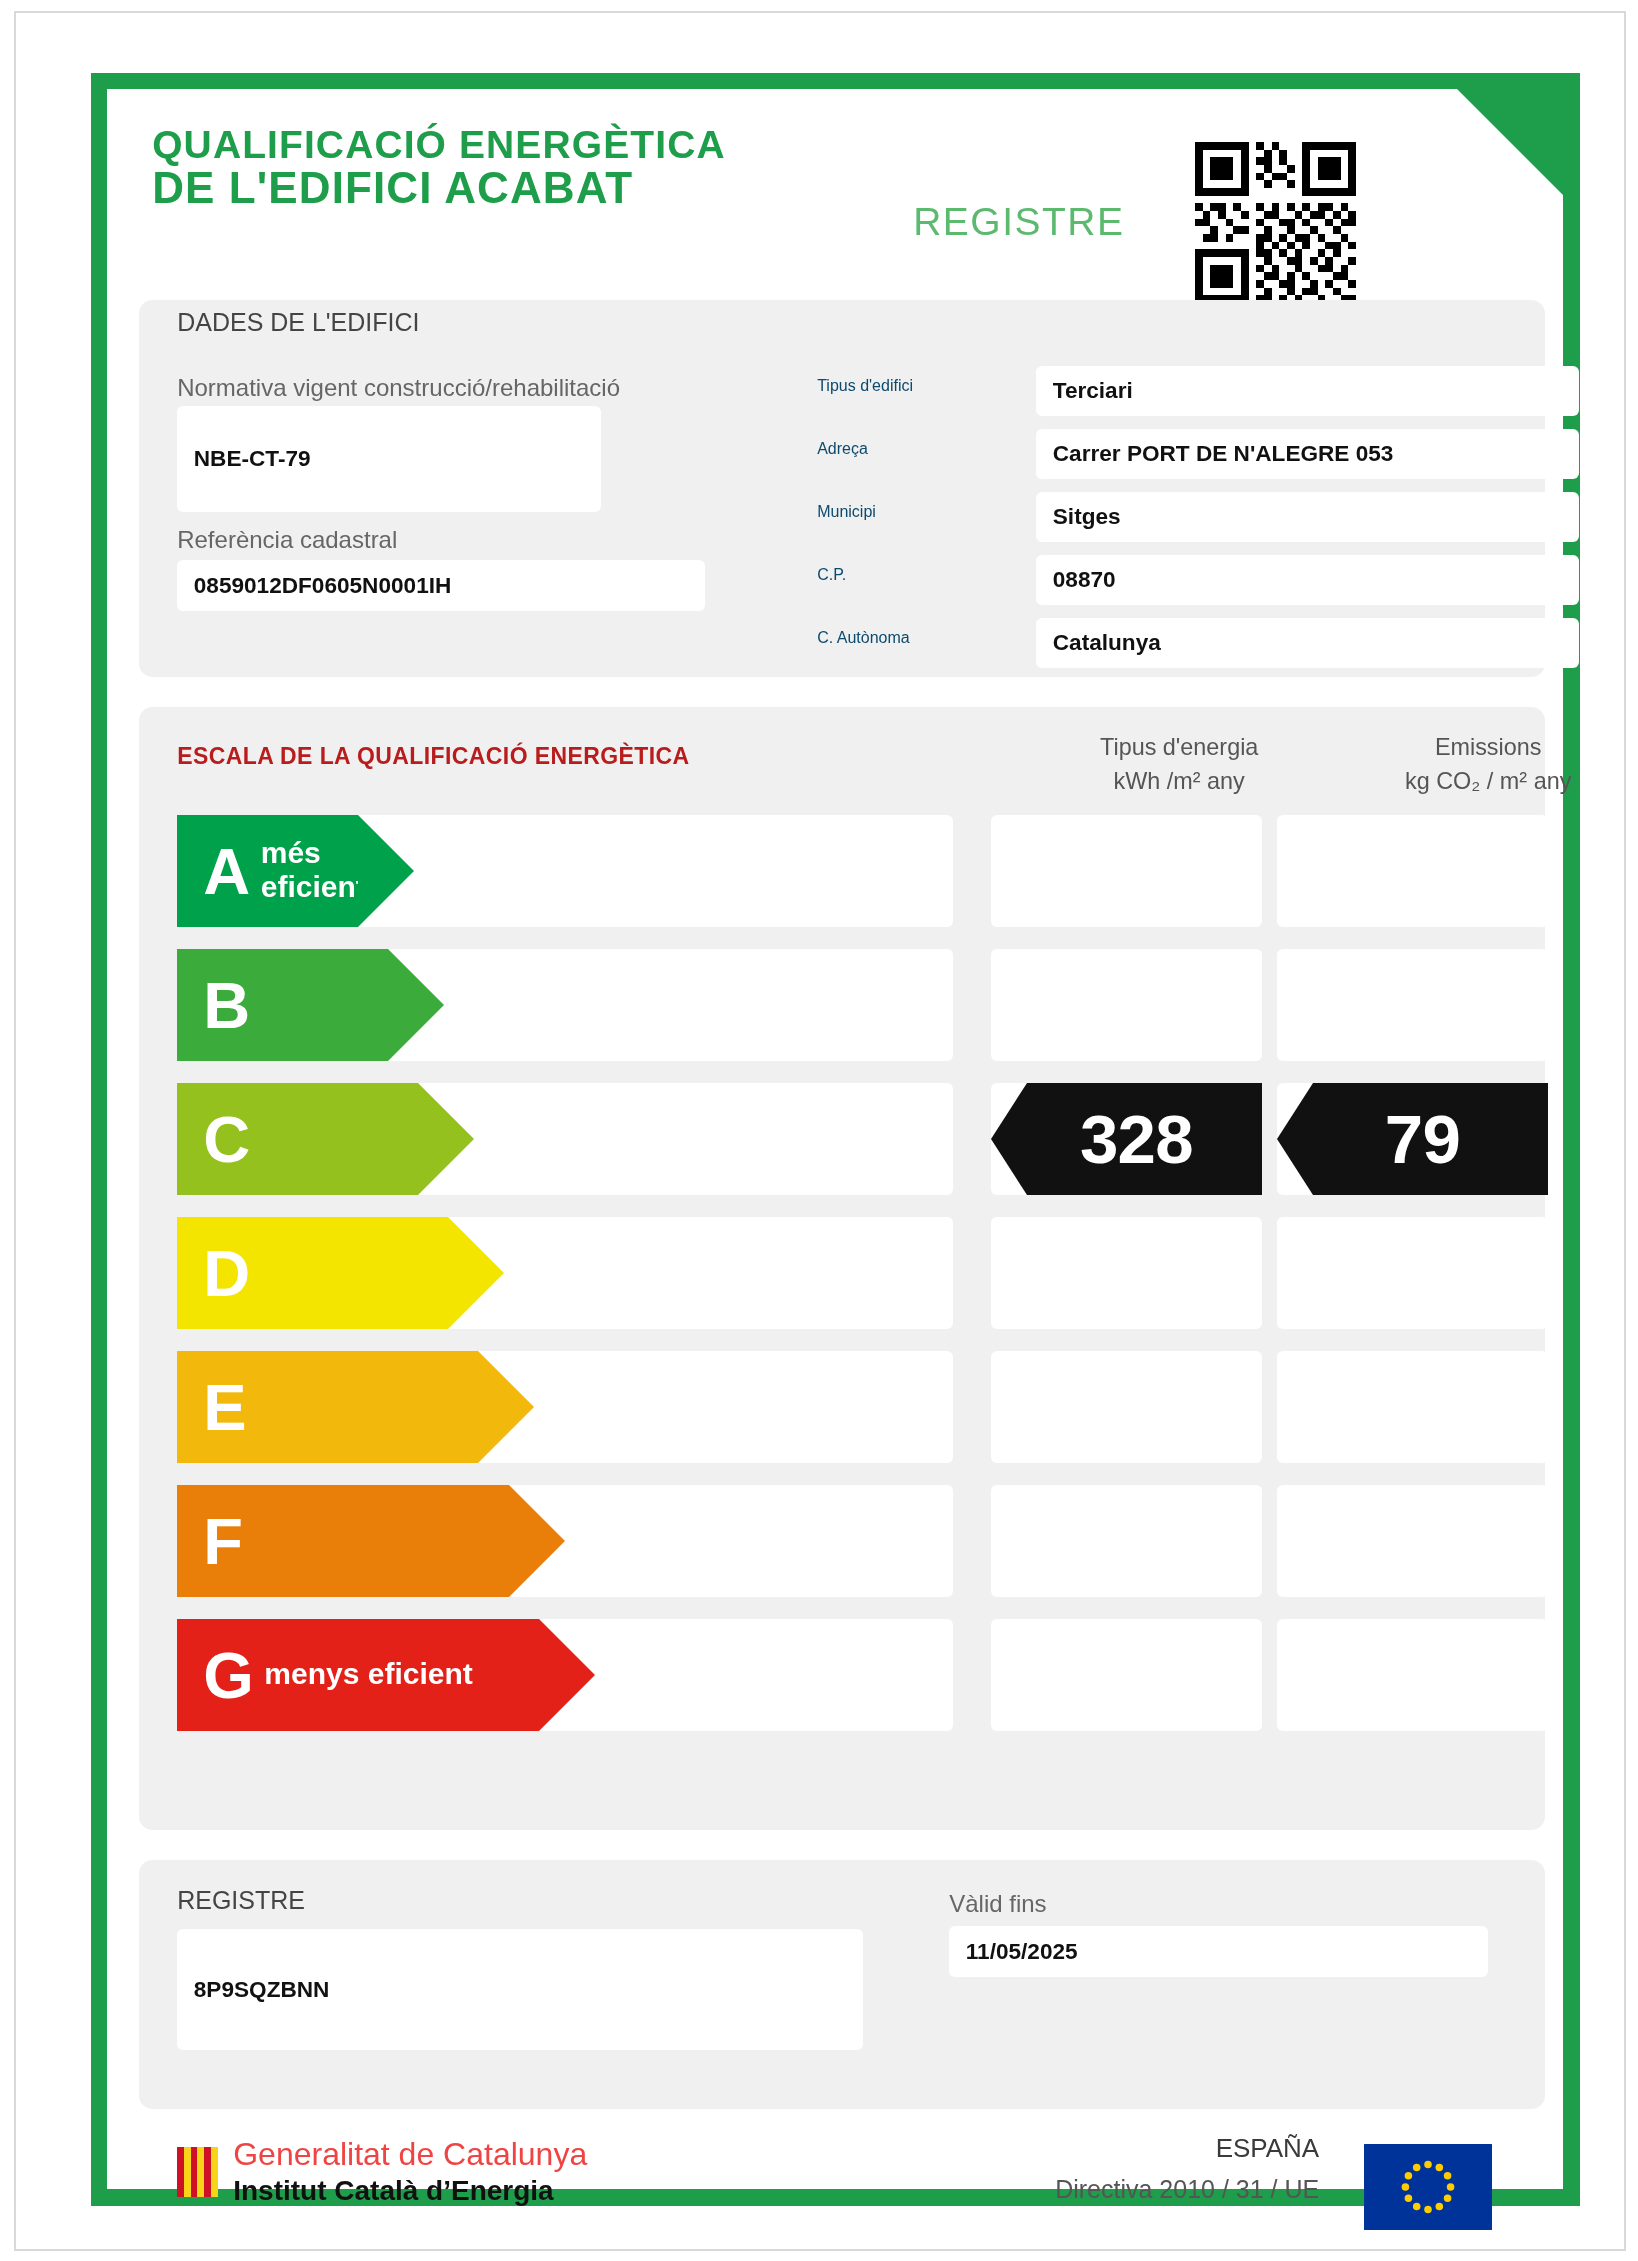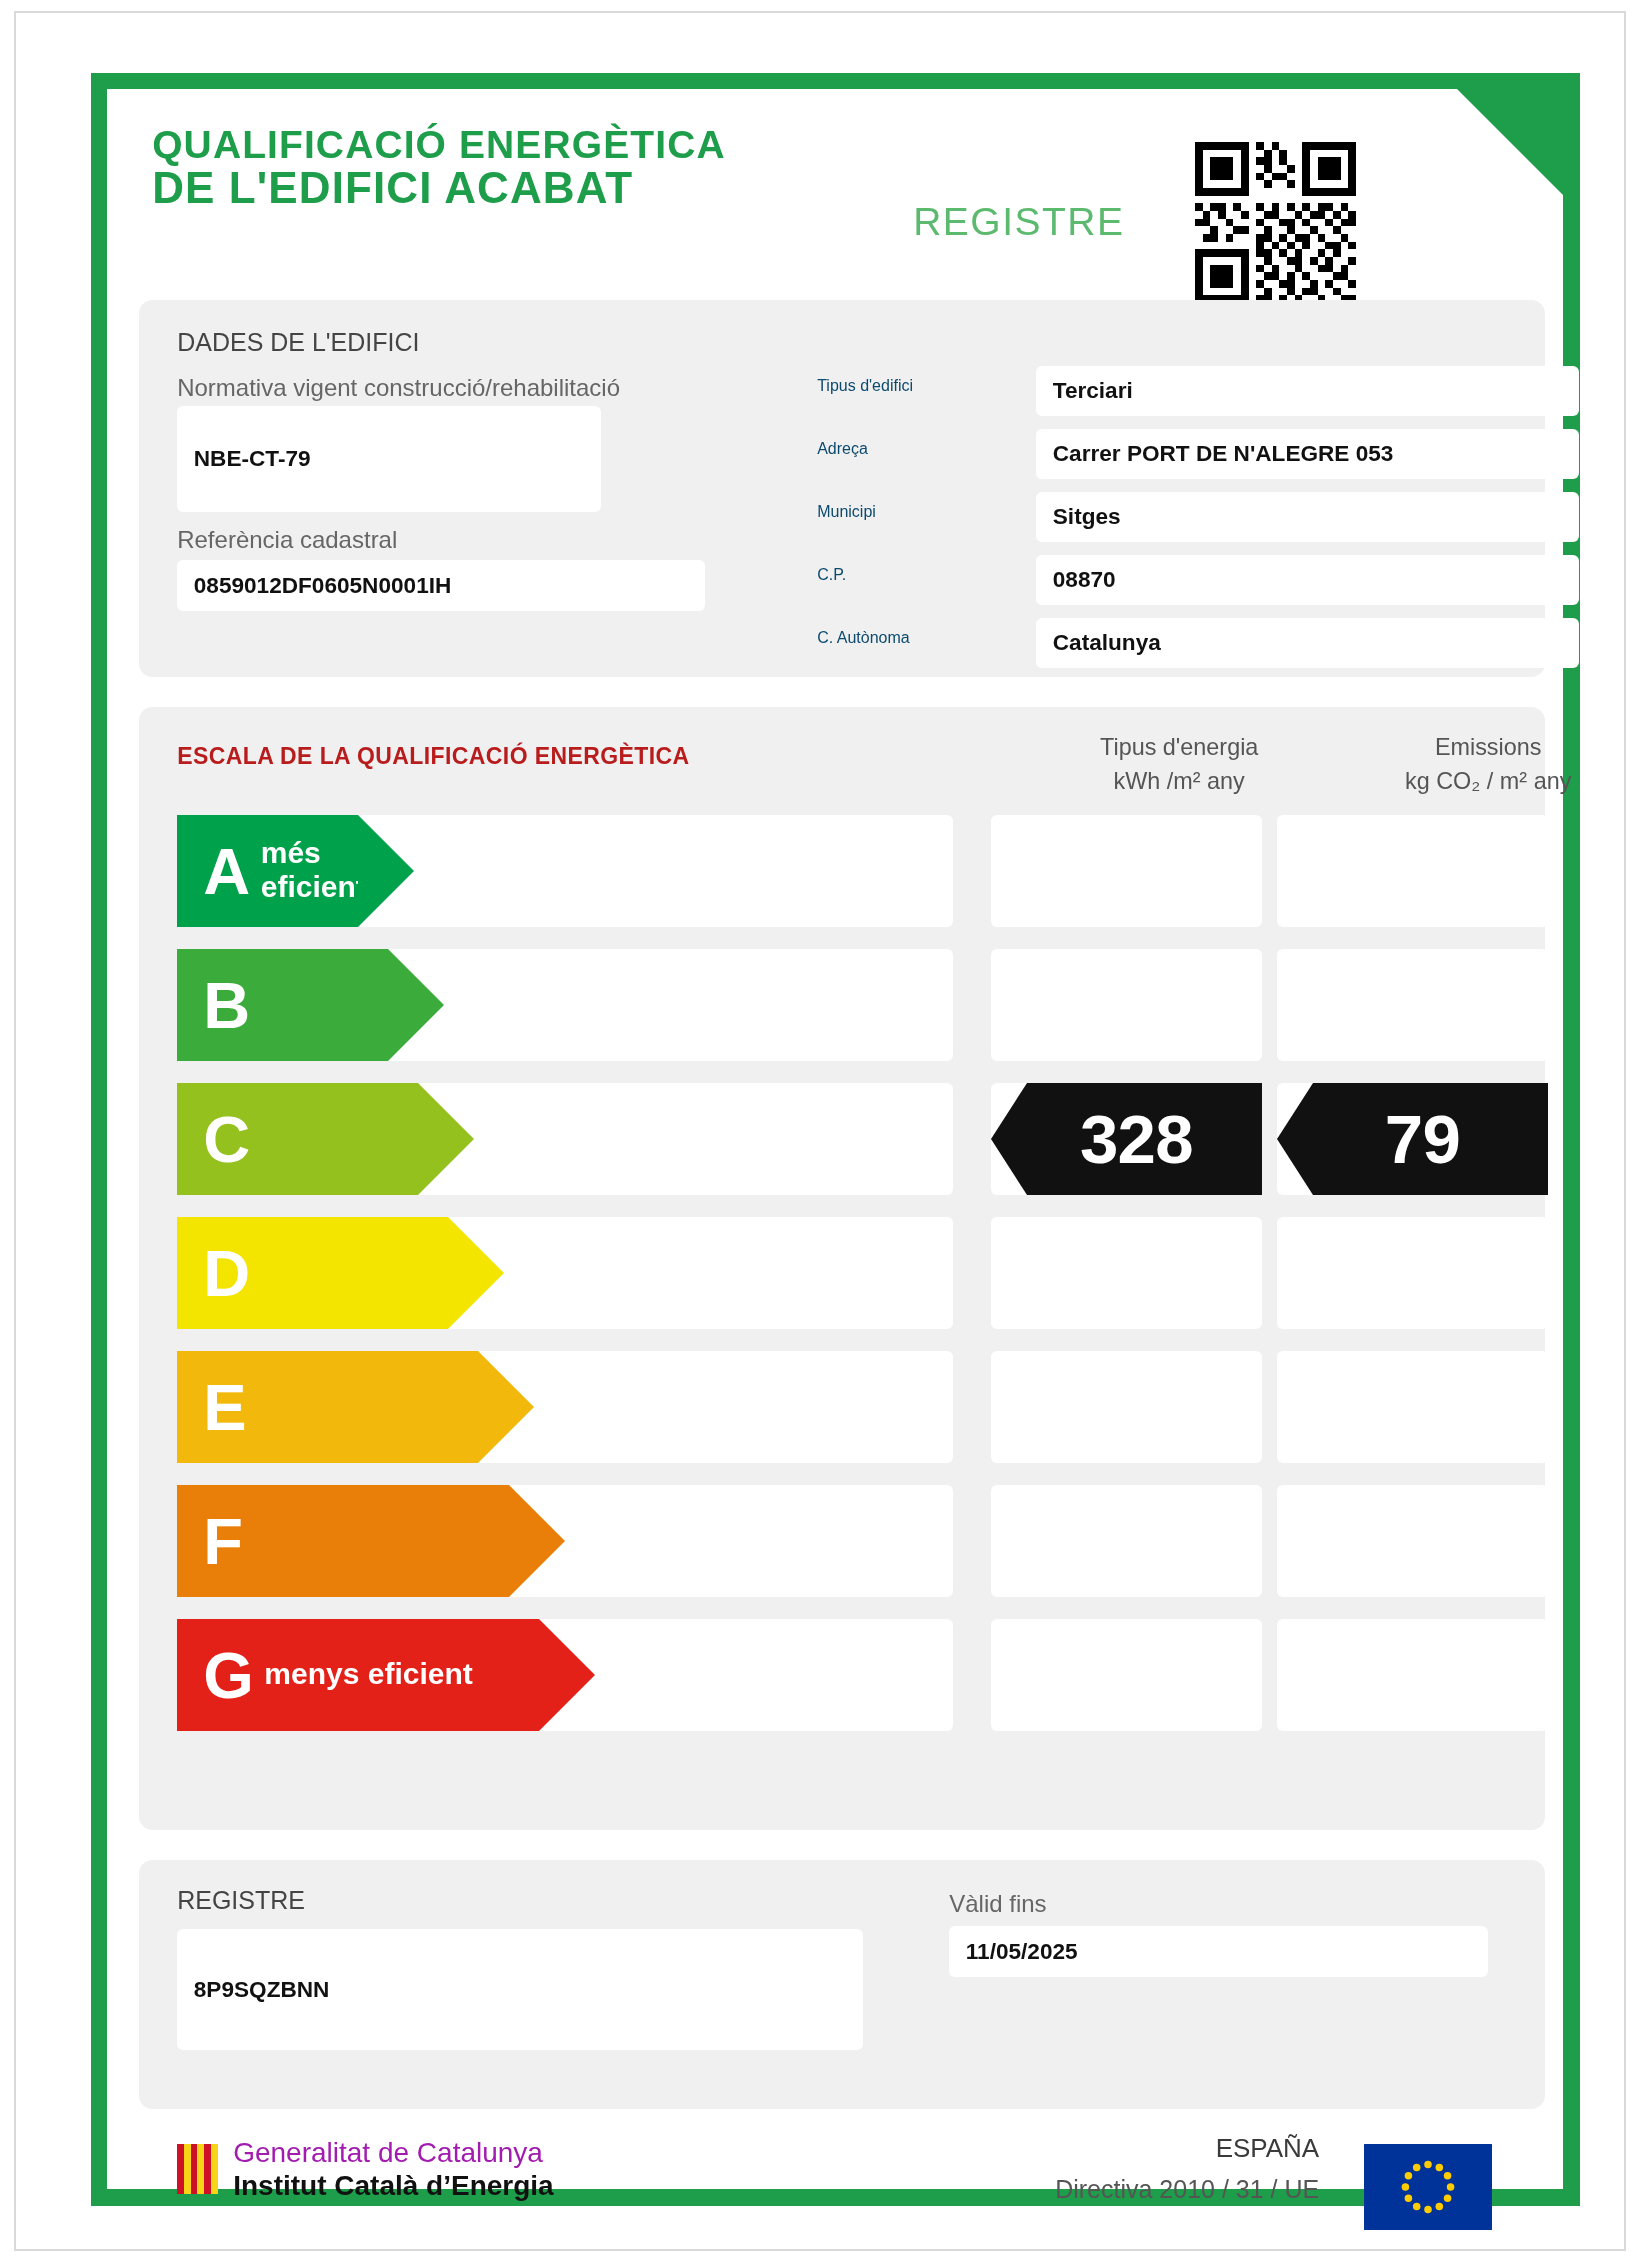--- a/index.html
+++ b/index.html
@@ -144,21 +144,21 @@
     box-sizing: border-box;
     display: flex;
     align-items: center;
     padding-left: 16.6px;
     font-size: 22.6px;
     font-weight: bold;
     color: #111111;
   }
 
   
-  .bp-title { left: 38px; top: 28px; font-weight: normal; text-align: right; }
+  .bp-title { left: 38px; top: 8px; font-weight: normal; text-align: right; }
   .bp-left-label { position: absolute; left: 38px; top: 74px; }
   .bp-left-box {
     position: absolute; left: 38px; top: 106px;
     width: 424px; height: 106px;
   }
   .bp-left-label2 { position: absolute; left: 38px; top: 226px; }
   .bp-left-box2 {
     position: absolute; left: 38px; top: 260px;
     width: 528px; height: 51px;
   }
@@ -322,21 +322,21 @@
     align-items: center;
   }
   .gencat-flag {
     width: 41px; height: 50px;
     background:
       repeating-linear-gradient(to right, #cf1127 0 6.8px, #f7d417 6.8px 13.6px);
     position: relative;
     margin-right: 15px;
   }
   .gencat-text { line-height: 1.18; }
-  .gencat-l1 { font-size: 28px; color: #a21caf; }
+  .gencat-l1 { font-size: 32px; color: #ef4444; }
   .gencat-l2 { font-size: 28px; font-weight: bold; color: #111111; }
 
   .espana {
     position: absolute;
     right: 226px;
     top: 9px;
     text-align: right;
   }
   .espana-l1 { font-size: 26px; color: #3a3a3a; }
   .espana-l2 { font-size: 25px; color: #555555; margin-top: 10.6px; }

